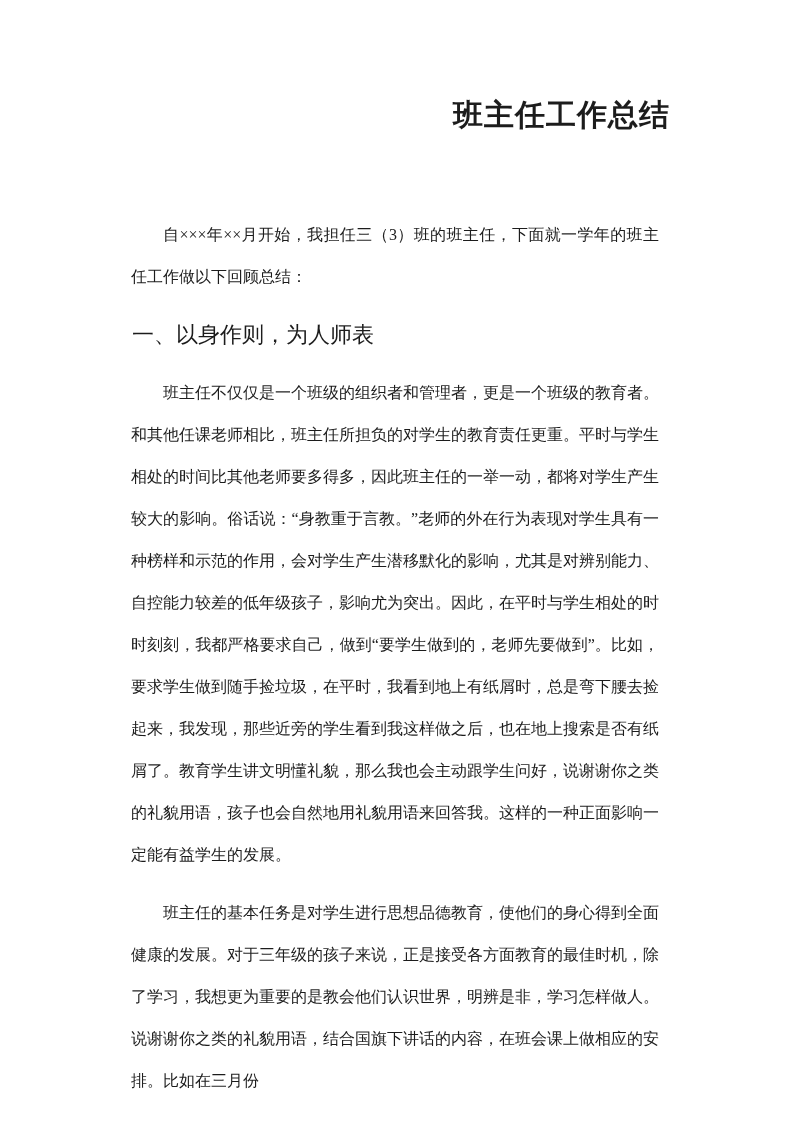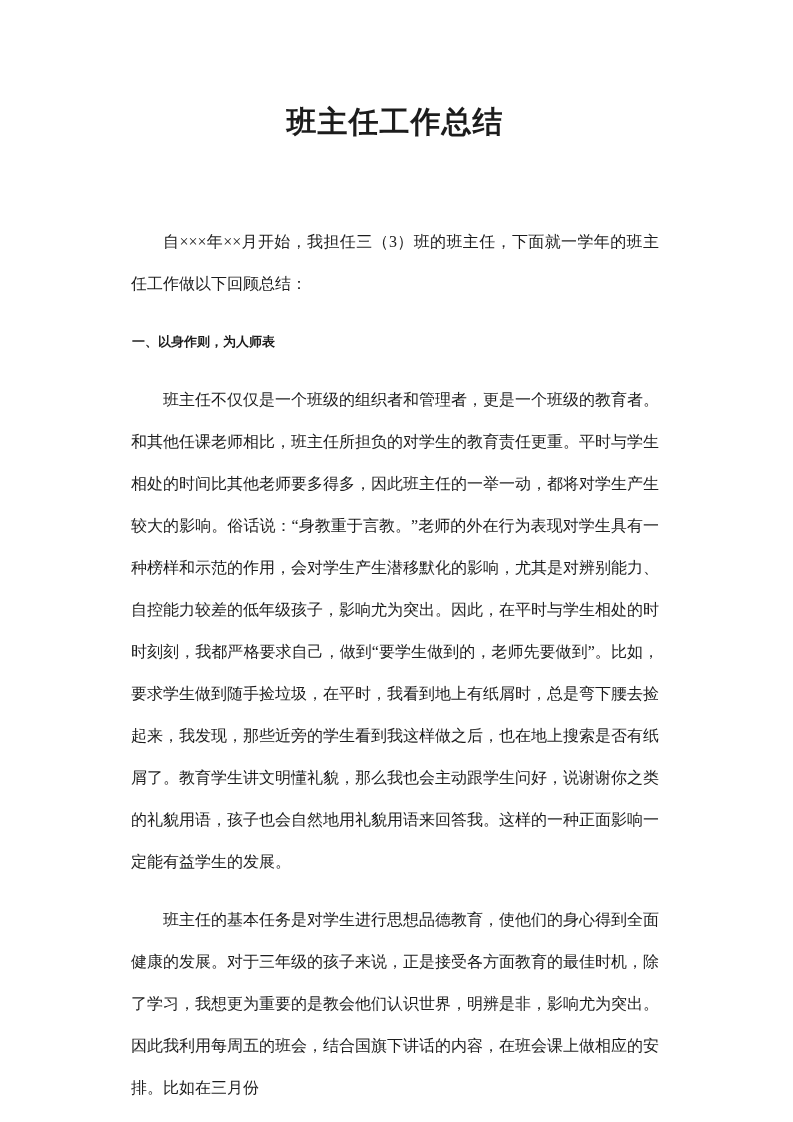--- a/index.html
+++ b/index.html
@@ -15,53 +15,53 @@
   .page {
     box-sizing: border-box;
     width: 793px;
     height: 1122px;
     padding: 90px 118px 30px 115px;
     background: #ffffff;
     font-family: "Liberation Serif", "DejaVu Serif", serif;
     color: #1c1c1c;
   }
   .doc-title {
-    margin: 12px;
+    margin: 5px;
     font-size: 30px;
     line-height: 40px;
     font-weight: 700;
-    text-align: center;
+    text-align: right;
     letter-spacing: 1px;
   }
   .para {
     margin: 16px;
     font-size: 16px;
     line-height: 42px;
     text-align: justify;
     text-indent: 2em;
     word-break: break-all;
   }
   .para-intro {
     margin-top: 79px;
   }
   .section-heading {
     margin: 0;
-    font-size: 13px;
+    font-size: 22px;
     line-height: 42px;
-    font-weight: 700;
+    font-weight: 400;
     text-indent: 17px;
   }
 </style>
 </head>
 <body>
 
 <div class="page">
   <h1 class="doc-title">班主任工作总结</h1>
 
   <p class="para para-intro">自×××年××月开始，我担任三（3）班的班主任，下面就一学年的班主任工作做以下回顾总结：</p>
 
   <h2 class="section-heading">一、以身作则，为人师表</h2>
 
   <p class="para">班主任不仅仅是一个班级的组织者和管理者，更是一个班级的教育者。和其他任课老师相比，班主任所担负的对学生的教育责任更重。平时与学生相处的时间比其他老师要多得多，因此班主任的一举一动，都将对学生产生较大的影响。俗话说：“身教重于言教。”老师的外在行为表现对学生具有一种榜样和示范的作用，会对学生产生潜移默化的影响，尤其是对辨别能力、自控能力较差的低年级孩子，影响尤为突出。因此，在平时与学生相处的时时刻刻，我都严格要求自己，做到“要学生做到的，老师先要做到”。比如，要求学生做到随手捡垃圾，在平时，我看到地上有纸屑时，总是弯下腰去捡起来，我发现，那些近旁的学生看到我这样做之后，也在地上搜索是否有纸屑了。教育学生讲文明懂礼貌，那么我也会主动跟学生问好，说谢谢你之类的礼貌用语，孩子也会自然地用礼貌用语来回答我。这样的一种正面影响一定能有益学生的发展。</p>
 
 
-  <p class="para">班主任的基本任务是对学生进行思想品德教育，使他们的身心得到全面健康的发展。对于三年级的孩子来说，正是接受各方面教育的最佳时机，除了学习，我想更为重要的是教会他们认识世界，明辨是非，影响尤为突出。因此我利用每周五的班会，结合国旗下讲话的内容，在班会课上做相应的安排。比如在三月份</p>
+  <p class="para">班主任的基本任务是对学生进行思想品德教育，使他们的身心得到全面健康的发展。对于三年级的孩子来说，正是接受各方面教育的最佳时机，除了学习，我想更为重要的是教会他们认识世界，明辨是非，学习怎样做人。说谢谢你之类的礼貌用语，结合国旗下讲话的内容，在班会课上做相应的安排。比如在三月份</p>
 </div>
 
 </body></html>

